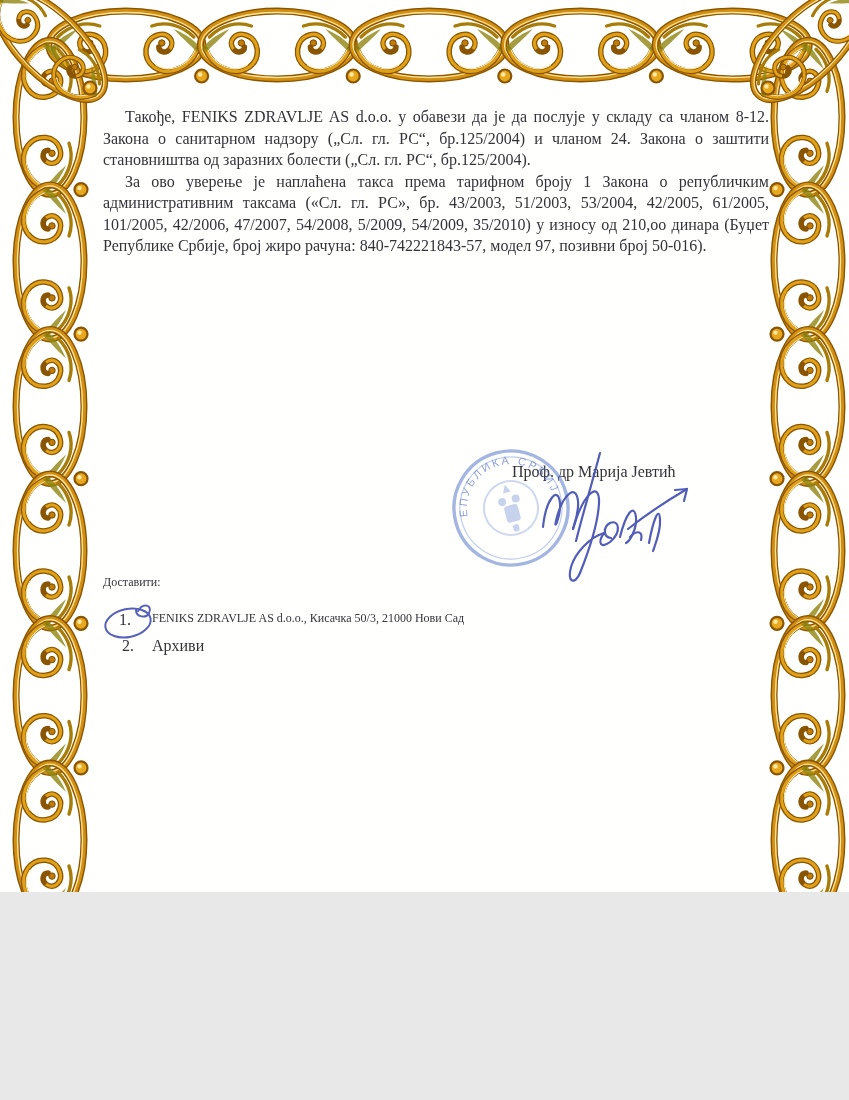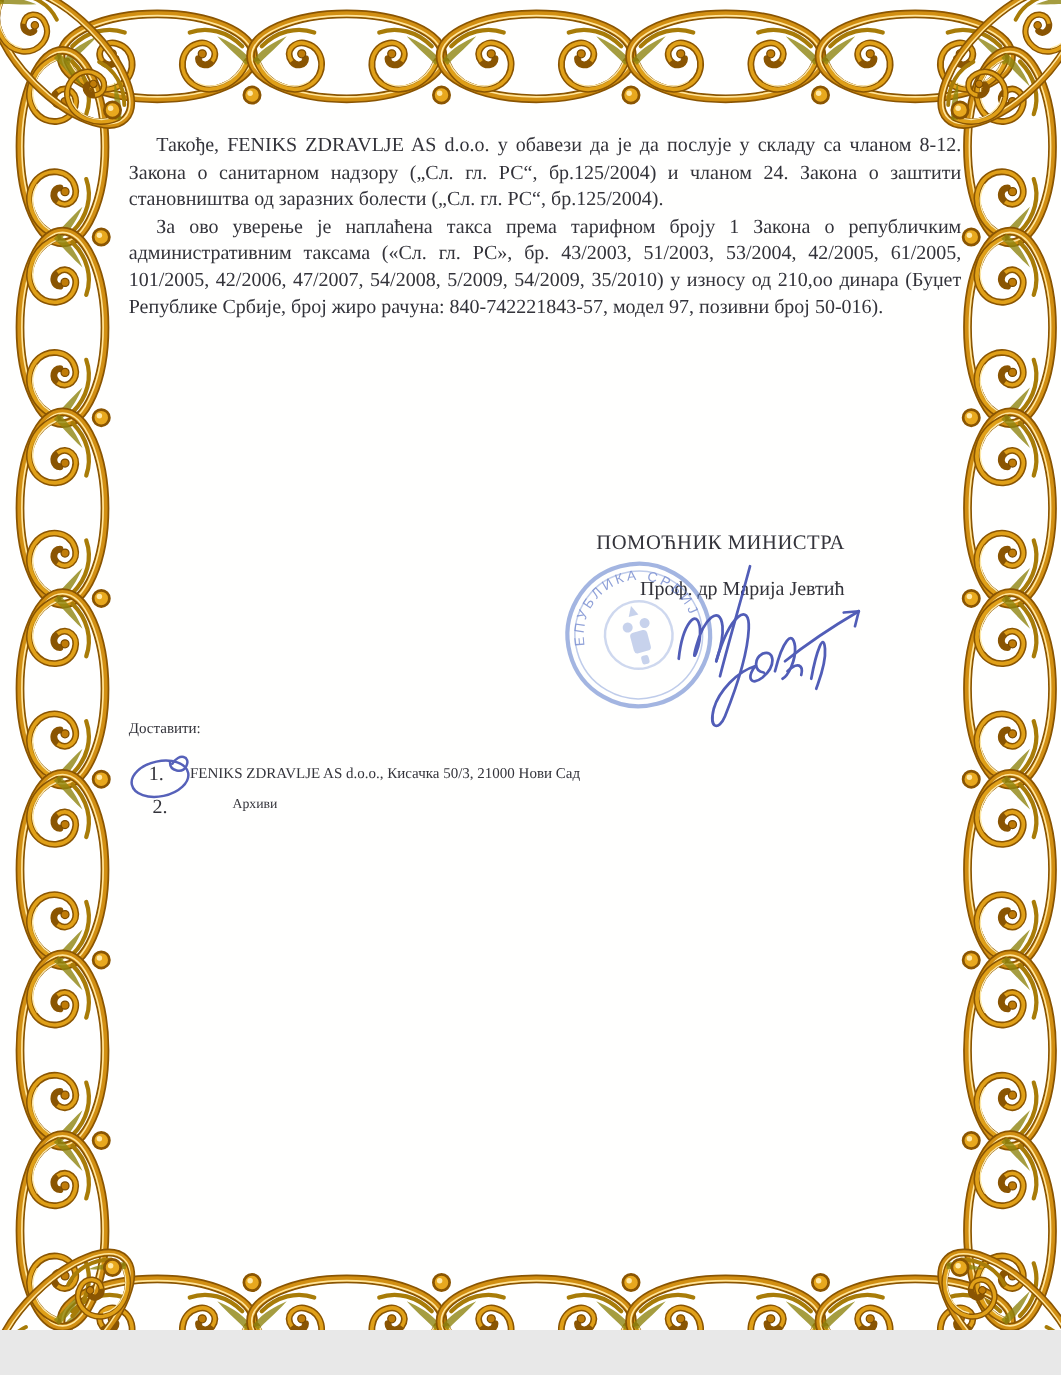--- a/index.html
+++ b/index.html
@@ -1,39 +1,39 @@
 <!DOCTYPE html>
 <html><head>
 <meta charset="utf-8">
 <style>
   html,body{margin:0;padding:0;background:#e8e8e8;}
   .page{
     position:relative;
-    width:849px;height:1064px;
+    width:849px;height:892px;
     background:#fffffe;
     overflow:hidden;
     font-family:"Liberation Serif","DejaVu Serif",serif;
     color:#33333a;
     margin:0 auto;
   }
   .border-svg{position:absolute;left:0;top:0;width:849px;height:1100px;pointer-events:none;}
   .body-text{
     position:absolute;left:103px;top:106px;width:666px;
     font-size:16px;line-height:21.5px;text-align:justify;
   }
   .body-text p{margin:0;text-indent:22px;}
   .sig-title{position:absolute;left:477px;top:424px;font-size:16.5px;letter-spacing:.4px;white-space:nowrap;}
   .sig-name{position:absolute;left:492px;top:463px;font-size:16px;white-space:nowrap;margin-left:20px;}
   .stamp-svg{position:absolute;left:445px;top:442px;width:132px;height:132px;}
   .signature-svg{position:absolute;left:450px;top:425px;width:260px;height:185px;}
   .dist-label{position:absolute;left:103px;top:575px;font-size:12px;}
   .dist-num1{position:absolute;left:119px;top:611px;font-size:16px;}
   .dist-text1{position:absolute;left:152px;top:611px;font-size:12px;white-space:nowrap;}
   .dist-num2{position:absolute;left:122px;top:637px;font-size:16px;}
-  .dist-text2{position:absolute;left:152px;top:637px;font-size:11px;margin-left:34px;}
+  .dist-text2{position:absolute;left:152px;top:637px;font-size:16px;}
   .pen-oval-svg{position:absolute;left:100px;top:599px;width:66px;height:48px;}
   .stamp-arc{font-family:"Liberation Sans","DejaVu Sans",sans-serif;font-size:11px;letter-spacing:2.5px;fill:#4a66c0;}
 </style>
 </head>
 <body>
 
 <div class="page">
 
   <svg class="border-svg" viewBox="0 0 849 1100" xmlns="http://www.w3.org/2000/svg">
     <defs>
@@ -115,21 +115,20 @@
     <use href="#dot" transform="translate(768,88)"></use>
     <use href="#dot" transform="translate(90,1014)"></use>
     <use href="#dot" transform="translate(768,1014)"></use>
   </svg>
 
   <div class="body-text">
     <p>Такође, FENIKS ZDRAVLJE AS d.o.o. у обавези да је да послује у складу са чланом 8-12. Закона о санитарном надзору („Сл. гл. РС“, бр.125/2004) и чланом 24. Закона о заштити становништва од заразних болести („Сл. гл. РС“, бр.125/2004).</p>
     <p>За ово уверење је наплаћена такса према тарифном броју 1 Закона о републичким административним таксама («Сл. гл. РС», бр. 43/2003, 51/2003, 53/2004, 42/2005, 61/2005, 101/2005, 42/2006, 47/2007, 54/2008, 5/2009, 54/2009, 35/2010) у износу од 210,оо динара (Буџет Републике Србије, број жиро рачуна: 840-742221843-57, модел 97, позивни број 50-016).</p>
   </div>
 
-  <div class="sig-title">ПОМОЋНИК МИНИСТРА</div>
   <div class="sig-name">Проф. др Марија Јевтић</div>
 
   <svg class="stamp-svg" viewBox="0 0 132 132" xmlns="http://www.w3.org/2000/svg">
     <g transform="rotate(-15 66 66)" opacity="0.72">
       <circle cx="66" cy="66" r="57" fill="none" stroke="#5577c8" stroke-width="3.4" opacity="0.75"></circle>
       <circle cx="66" cy="66" r="51" fill="none" stroke="#6b88d0" stroke-width="1.2" opacity="0.6"></circle>
       <circle cx="66" cy="66" r="27" fill="none" stroke="#6b88d0" stroke-width="2" opacity="0.45"></circle>
       <path id="stampArc" d="M 22,66 A 44,44 0 0 1 110,66" fill="none"></path>
       <text class="stamp-arc" opacity="0.85">
         <textPath href="#stampArc" startOffset="50%" text-anchor="middle">РЕПУБЛИКА СРБИЈА</textPath>

